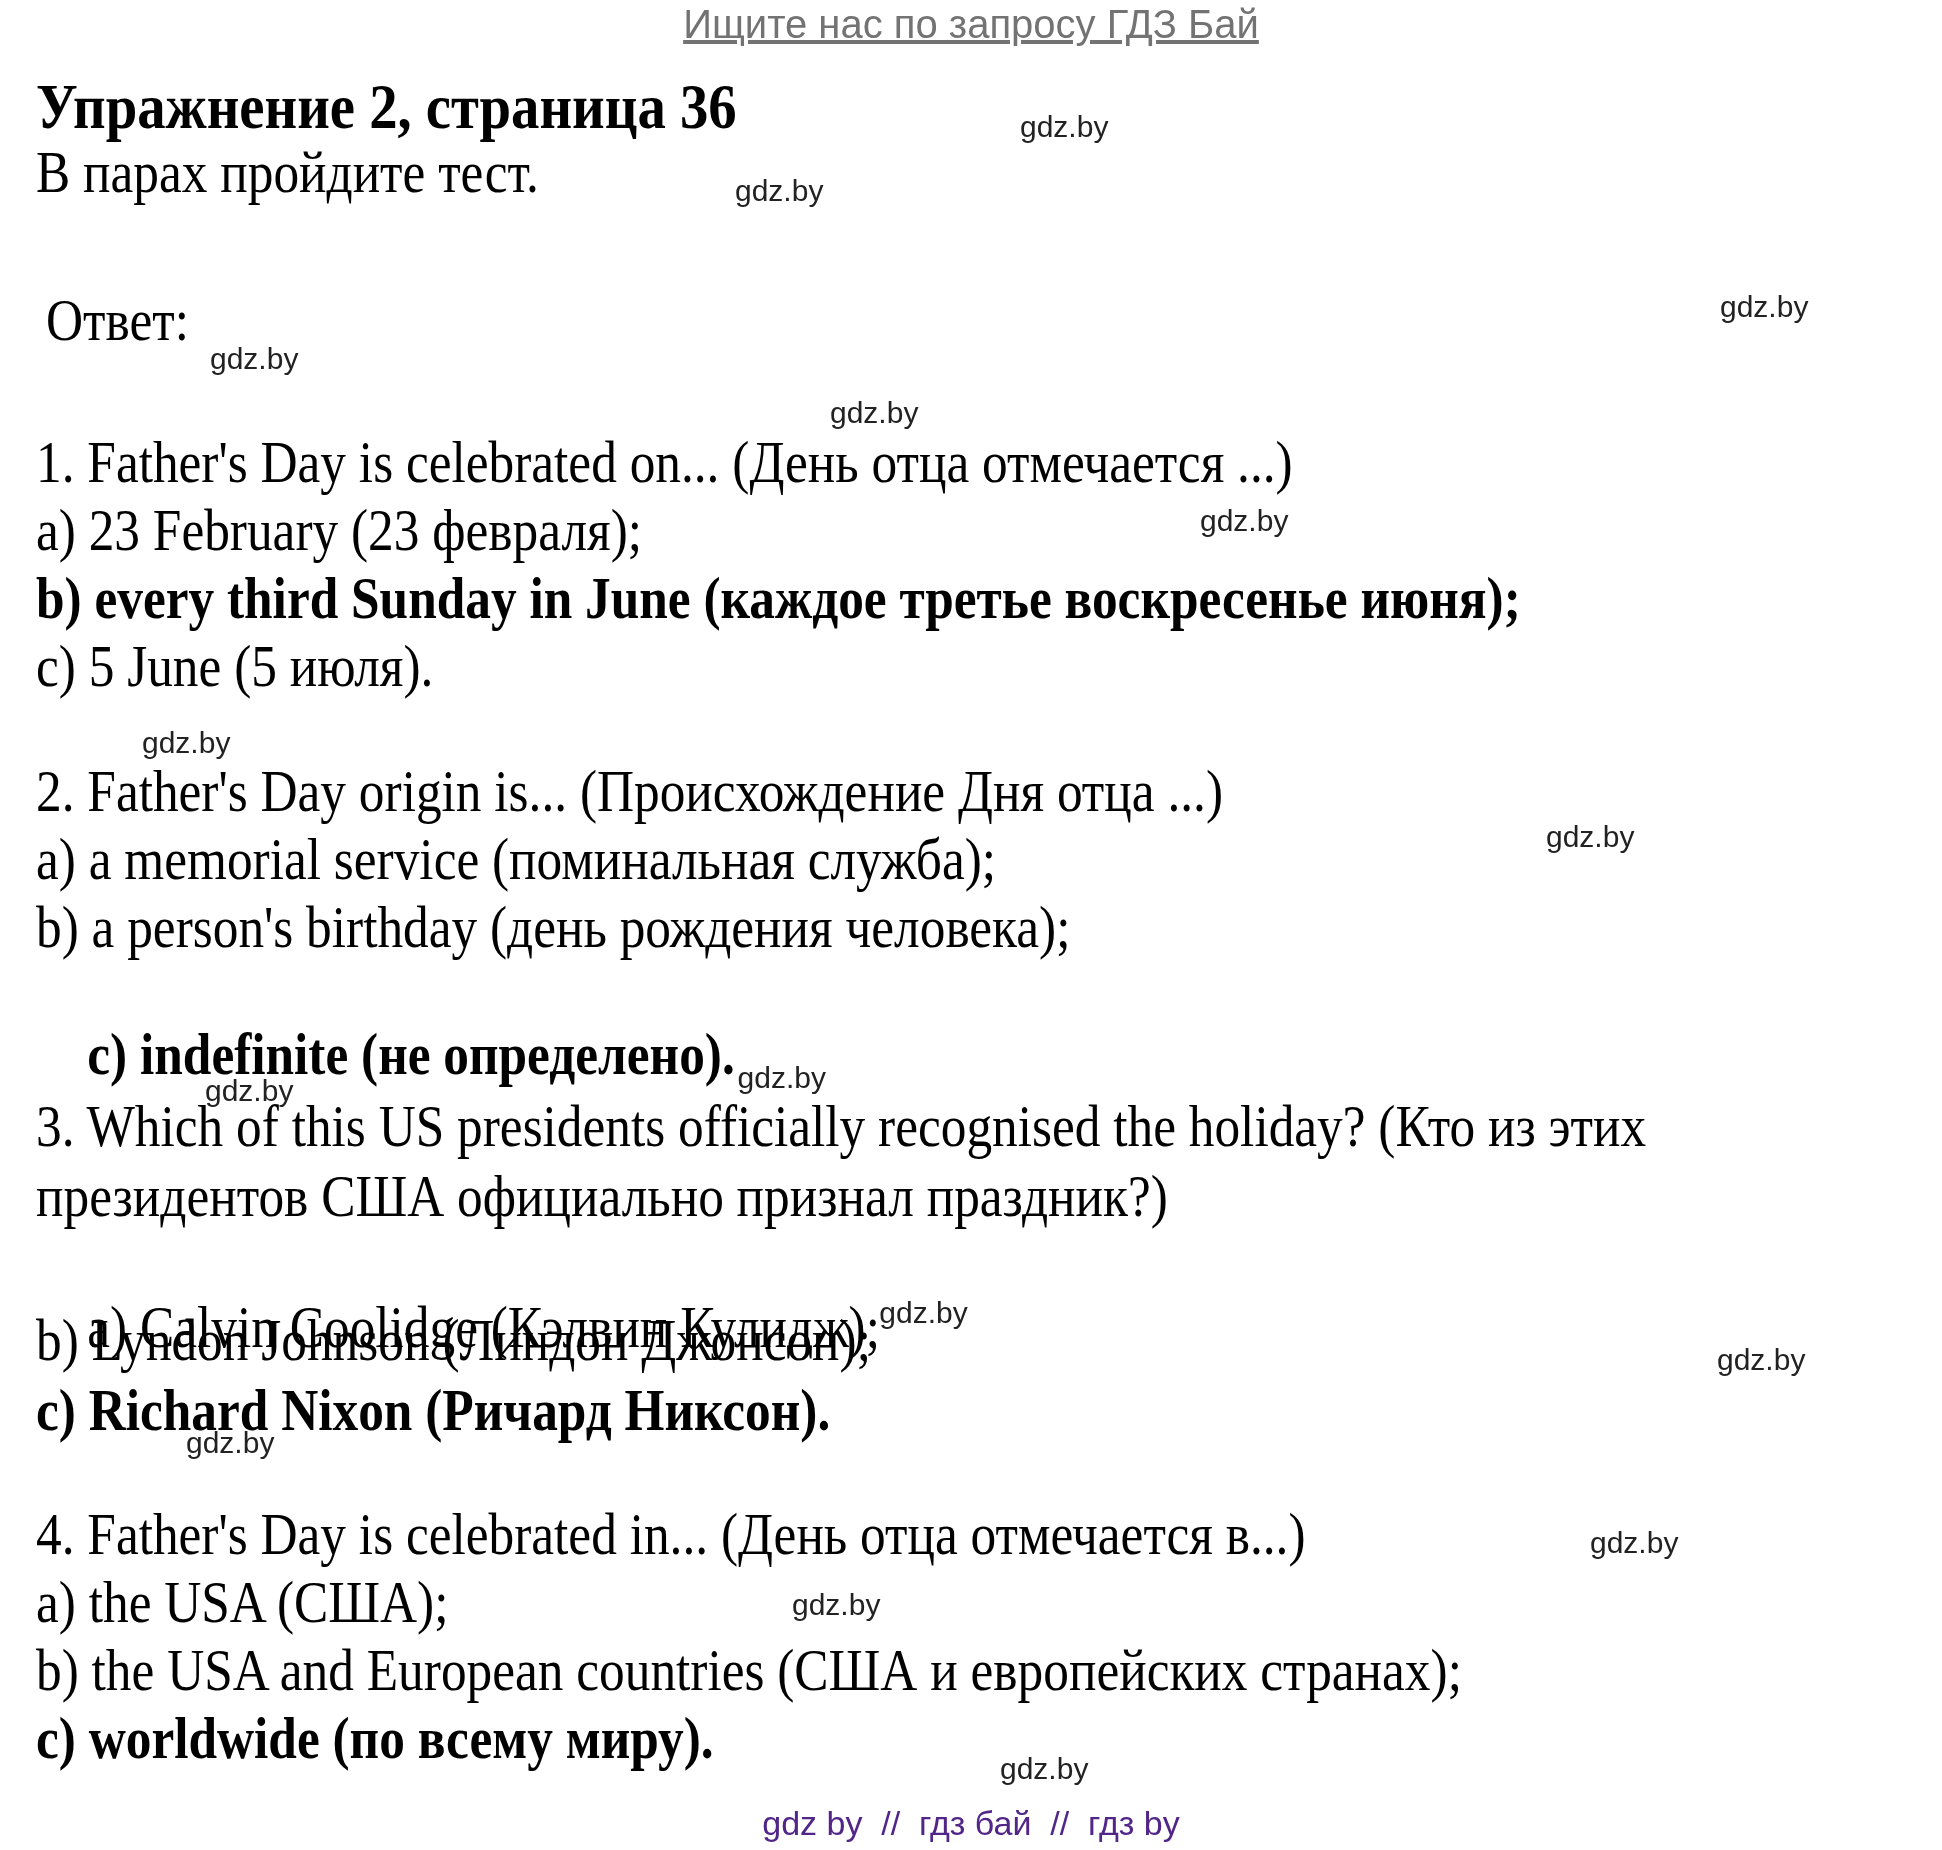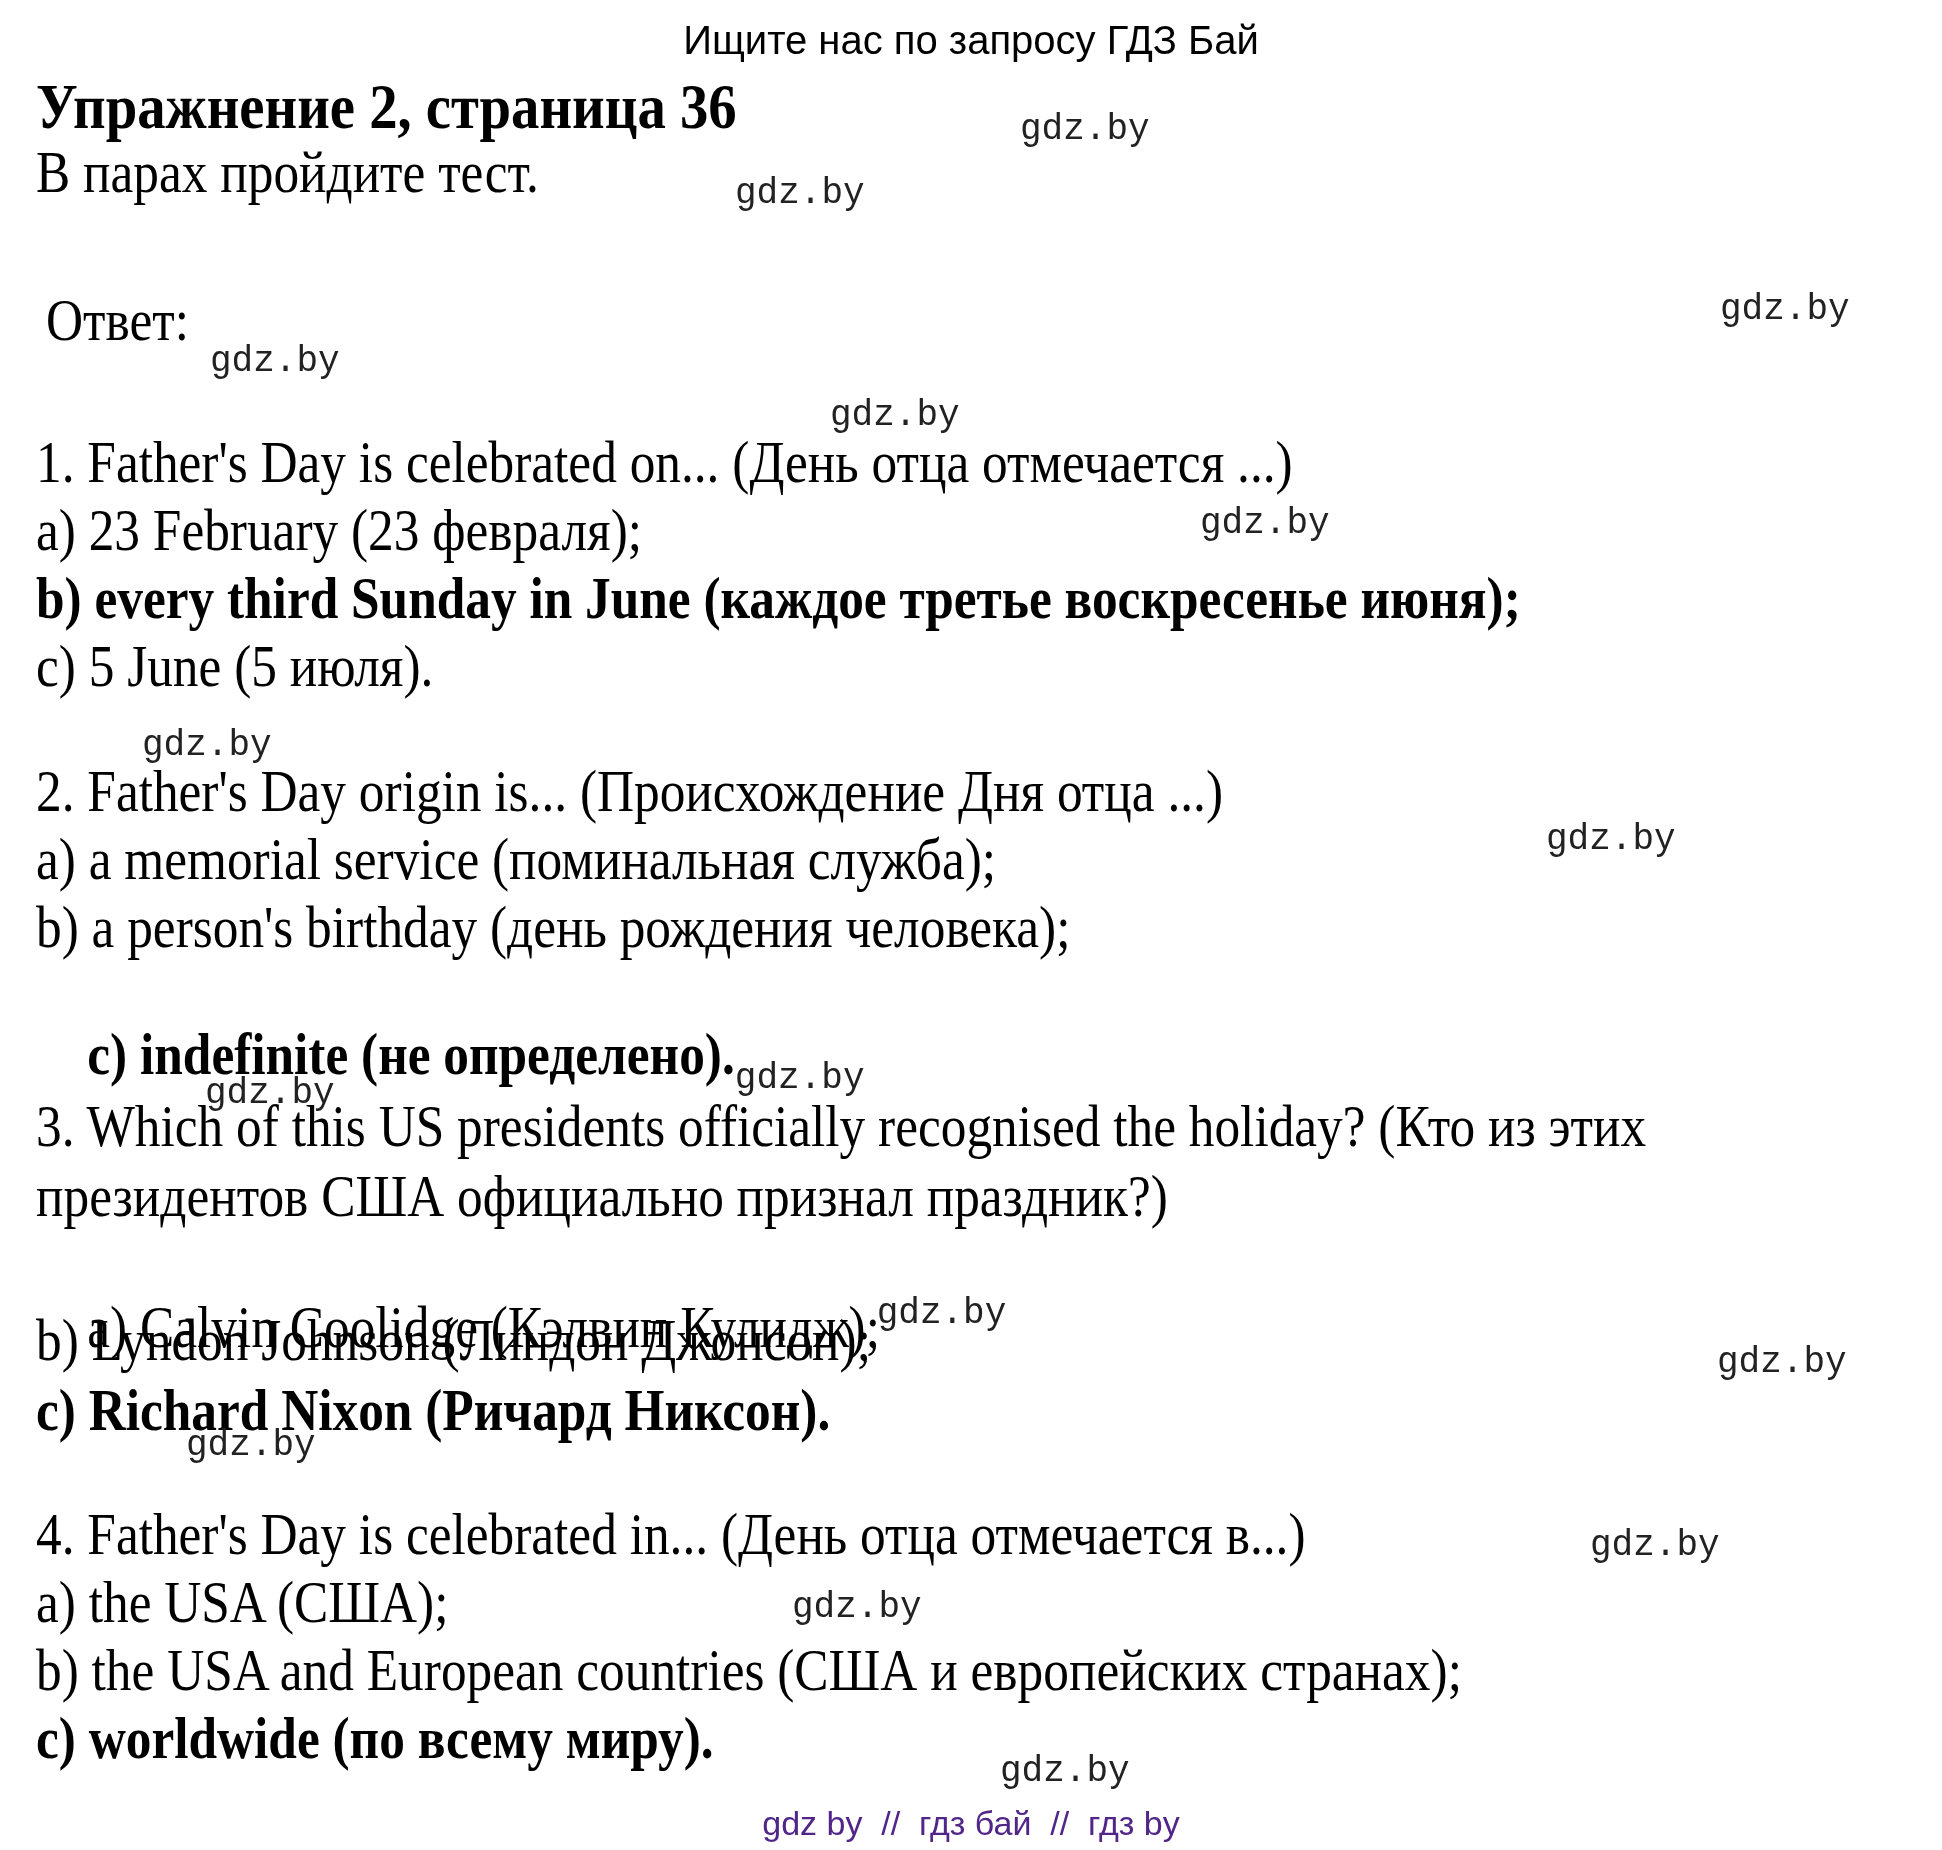--- a/index.html
+++ b/index.html
@@ -19,22 +19,22 @@
     white-space: pre;
     transform: scaleX(0.87);
     transform-origin: 0 0;
   }
   .b { font-weight: bold; }
   .title-line {
     font-size: 63px;
     transform: scaleX(0.90);
   }
   .wm {
-    font-family: Liberation Mono, monospace;
-    font-size: 36px;
+    font-family: Liberation Sans, sans-serif;
+    font-size: 30px;
     line-height: 1;
     color: #222222;
     font-weight: 400;
   }
   .wm-abs { position: absolute; white-space: nowrap; }
   .wm-sub {
     display: inline-block;
     transform: scaleX(1.15);
     position: relative;
     top: 14px;
@@ -42,27 +42,28 @@
   }
   .wm-sup {
     display: inline-block;
     transform: scaleX(1.15);
     position: relative;
     top: -24px;
     margin-left: 6px;
   }
   .banner {
     position: absolute;
-    left: 0; top: 20px; width: 100%;
+    left: 0; top: 4px; width: 100%;
     text-align: center;
     font-family: "Liberation Sans", "DejaVu Sans", sans-serif;
     font-size: 40px;
     line-height: 1;
-    color: #000000;
+    color: #737373;
     white-space: pre;
+    text-decoration: underline;
   }
   .footer {
     position: absolute;
     left: 0; top: 1806px; width: 100%;
     text-align: center;
     font-family: Liberation Sans, sans-serif;
     font-size: 34px;
     font-weight: 500;
     line-height: 1;
     color: #512688;

